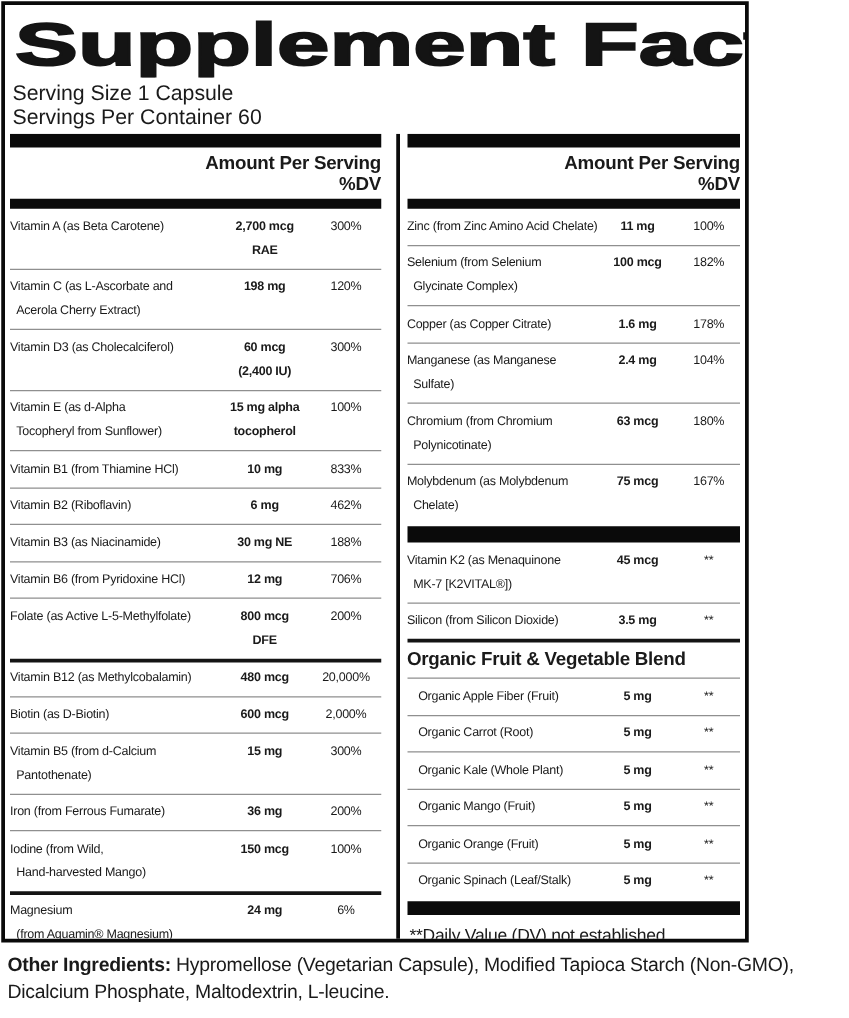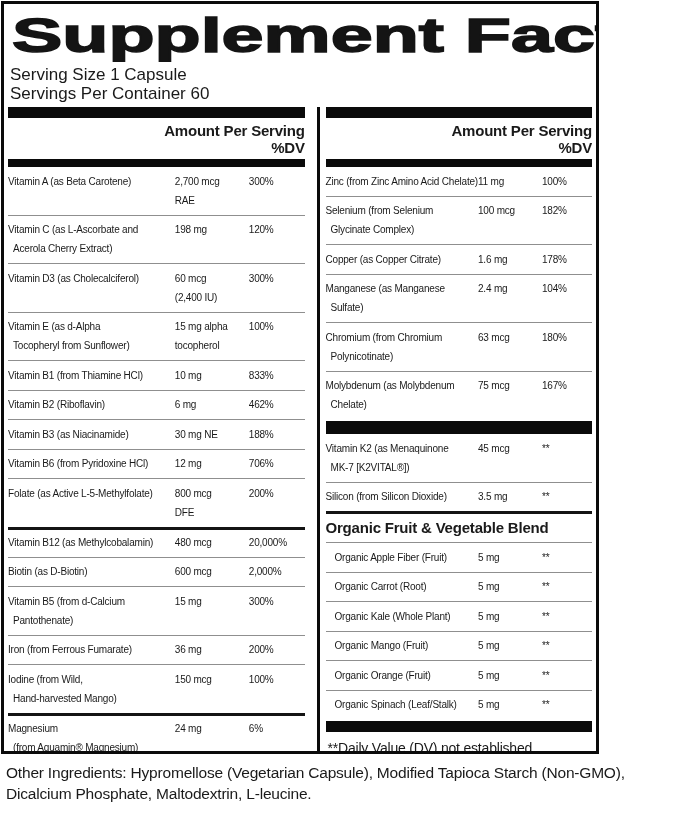--- a/index.html
+++ b/index.html
@@ -30,34 +30,34 @@
   .hdr { display:flex; justify-content:space-between; align-items:flex-end;
     font-size:15px; font-weight:bold; padding:4px 0 3px 0; letter-spacing:-0.2px;flex-direction:column; }
 
   .row { display:flex; align-items:flex-start; border-top:1.5px solid #8f8f8f;
     padding:4.5px 0 5px 0; font-size:10px; line-height:19px; letter-spacing:-0.2px; }
   .row.no-top { border-top:none; }
   .row.sep-dark { border-top:3px solid #141414; padding-top:3px; }
   .nm { flex:1; min-width:0; }
   .ln { white-space:nowrap; }
   .ln2 { padding-left:5px; }
-  .amt { width:74px; text-align:left; white-space:nowrap; }
+  .amt { width:74px; text-align:center; white-space:nowrap;font-weight:bold; }
   .col-right .amt { width:64px; }
-  .dv { width:56px; text-align:left; white-space:nowrap; }
+  .dv { width:56px; text-align:center; white-space:nowrap; }
   .col-right .dv { width:50px; }
   .row.sub .nm { padding-left:9px; }
 
   .blend-hdr { border-top:3px solid #141414; padding:4px 0 5px 0;
     font-size:15px; font-weight:bold; letter-spacing:-0.2px; line-height:19px; }
 
   .footnote { padding:7px 0 0 2px; font-size:14px; line-height:19px; letter-spacing:-0.2px; }
 
   .other { position:absolute; left:6px; top:762px; width:668px;
     font-size:15.5px; line-height:21px; letter-spacing:-0.2px; color:#1a1a1a; }
-  .oi-label { font-weight:normal; }
+  .oi-label { font-weight:bold; }
 </style>
 </head>
 <body>
 
 <div class="panel">
 
   <svg class="title-svg" width="660" height="53" viewBox="0 0 660 53">
     <text class="title-text" x="2" y="43" textLength="650" lengthAdjust="spacingAndGlyphs">Supplement Facts</text>
   </svg>
 

